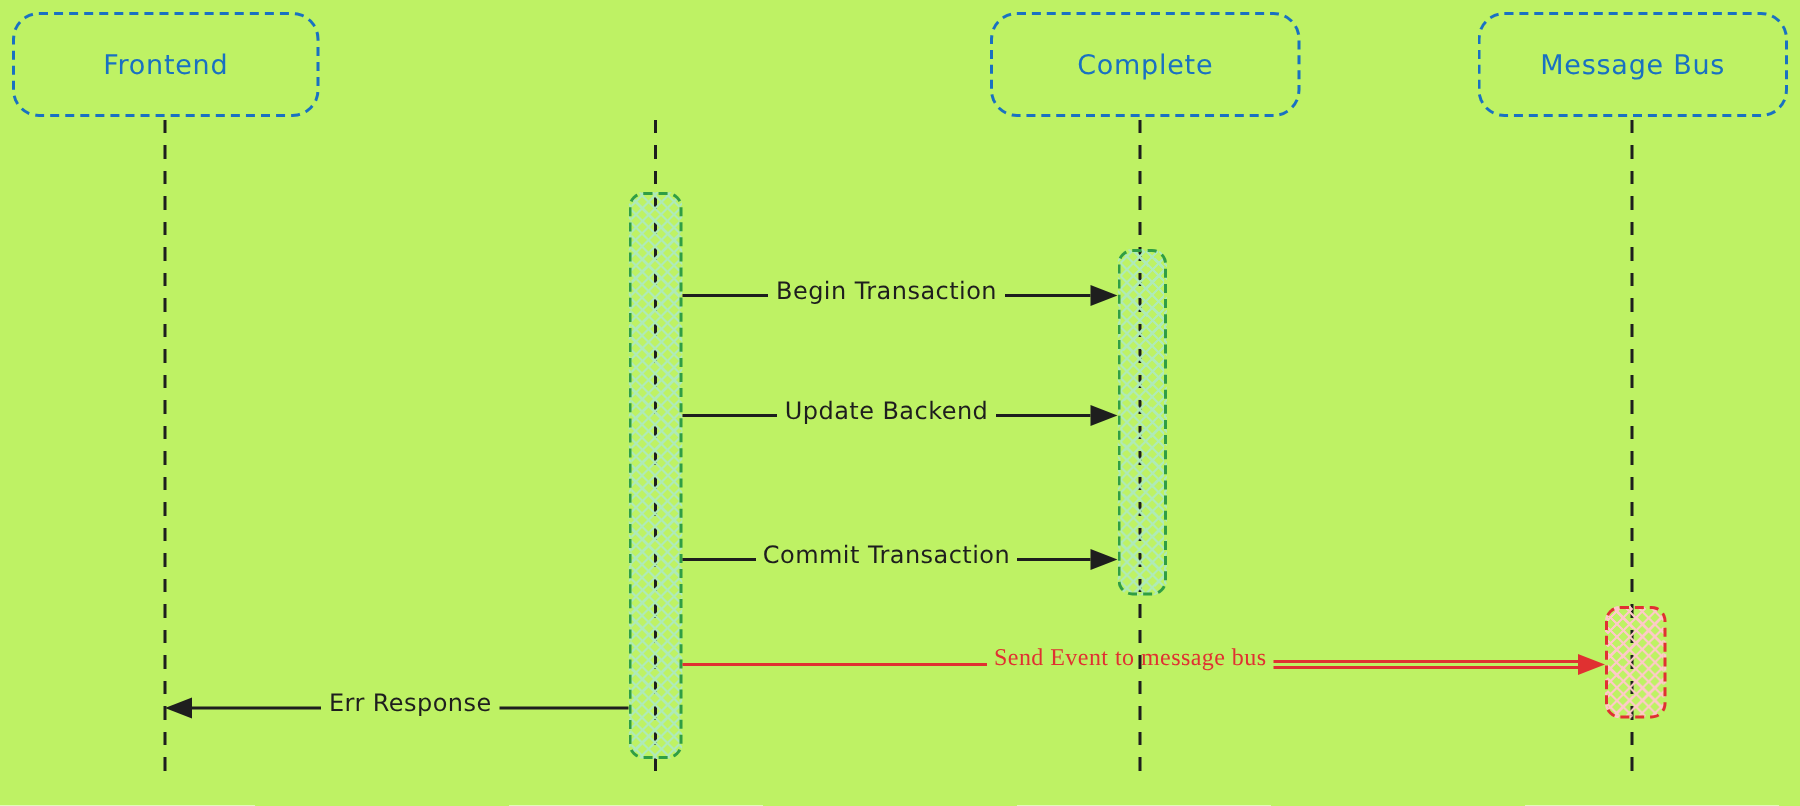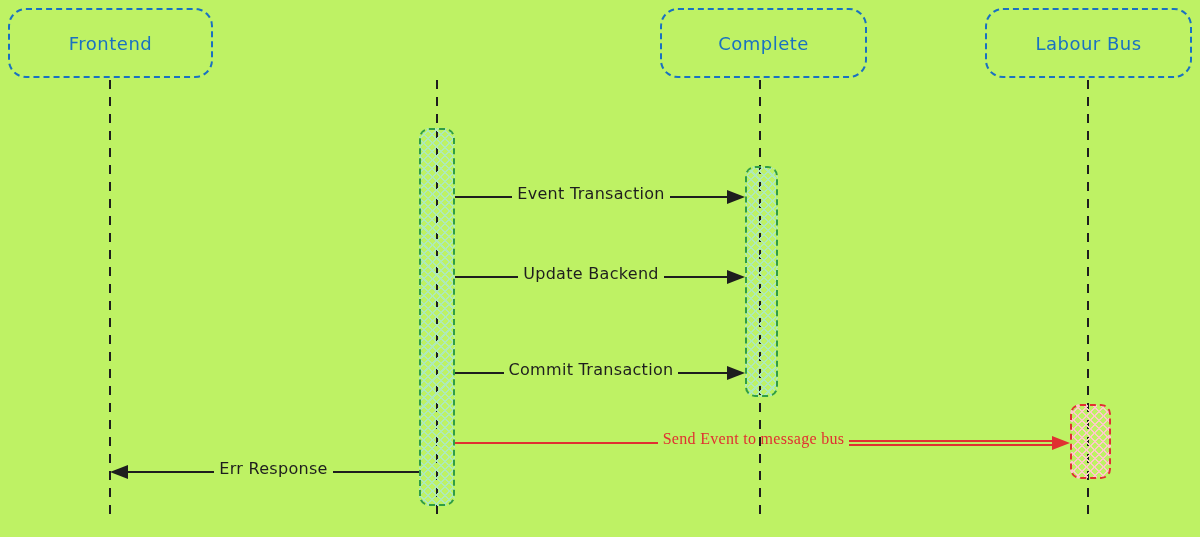--- a/index.html
+++ b/index.html
@@ -84,27 +84,27 @@
   <div class="bar green" style="left:745px; top:166px; width:33px; height:231px"></div>
   <div class="bar red" style="left:1070px; top:404px; width:41px; height:75px"></div>
 
   <div class="actor" style="left:8px;   width:205px">
     <span>Frontend</span>
   </div>
   <div class="actor" style="left:660px; width:207px">
     <span>Complete</span>
   </div>
   <div class="actor" style="left:985px; width:207px">
-    <span>Labour Bus</span>
+    <span>Message Bus</span>
   </div>
 
 
   <div class="msg" style="left:455px; top:184px; width:290px">
     <i class="seg"></i>
-    <span class="lbl">Event Transaction</span>
+    <span class="lbl">Begin Transaction</span>
     <i class="seg"></i>
     <i class="head-r"></i>
   </div>
 
   <div class="msg" style="left:455px; top:264px; width:290px">
     <i class="seg"></i>
     <span class="lbl">Update Backend</span>
     <i class="seg"></i>
     <i class="head-r"></i>
   </div>

